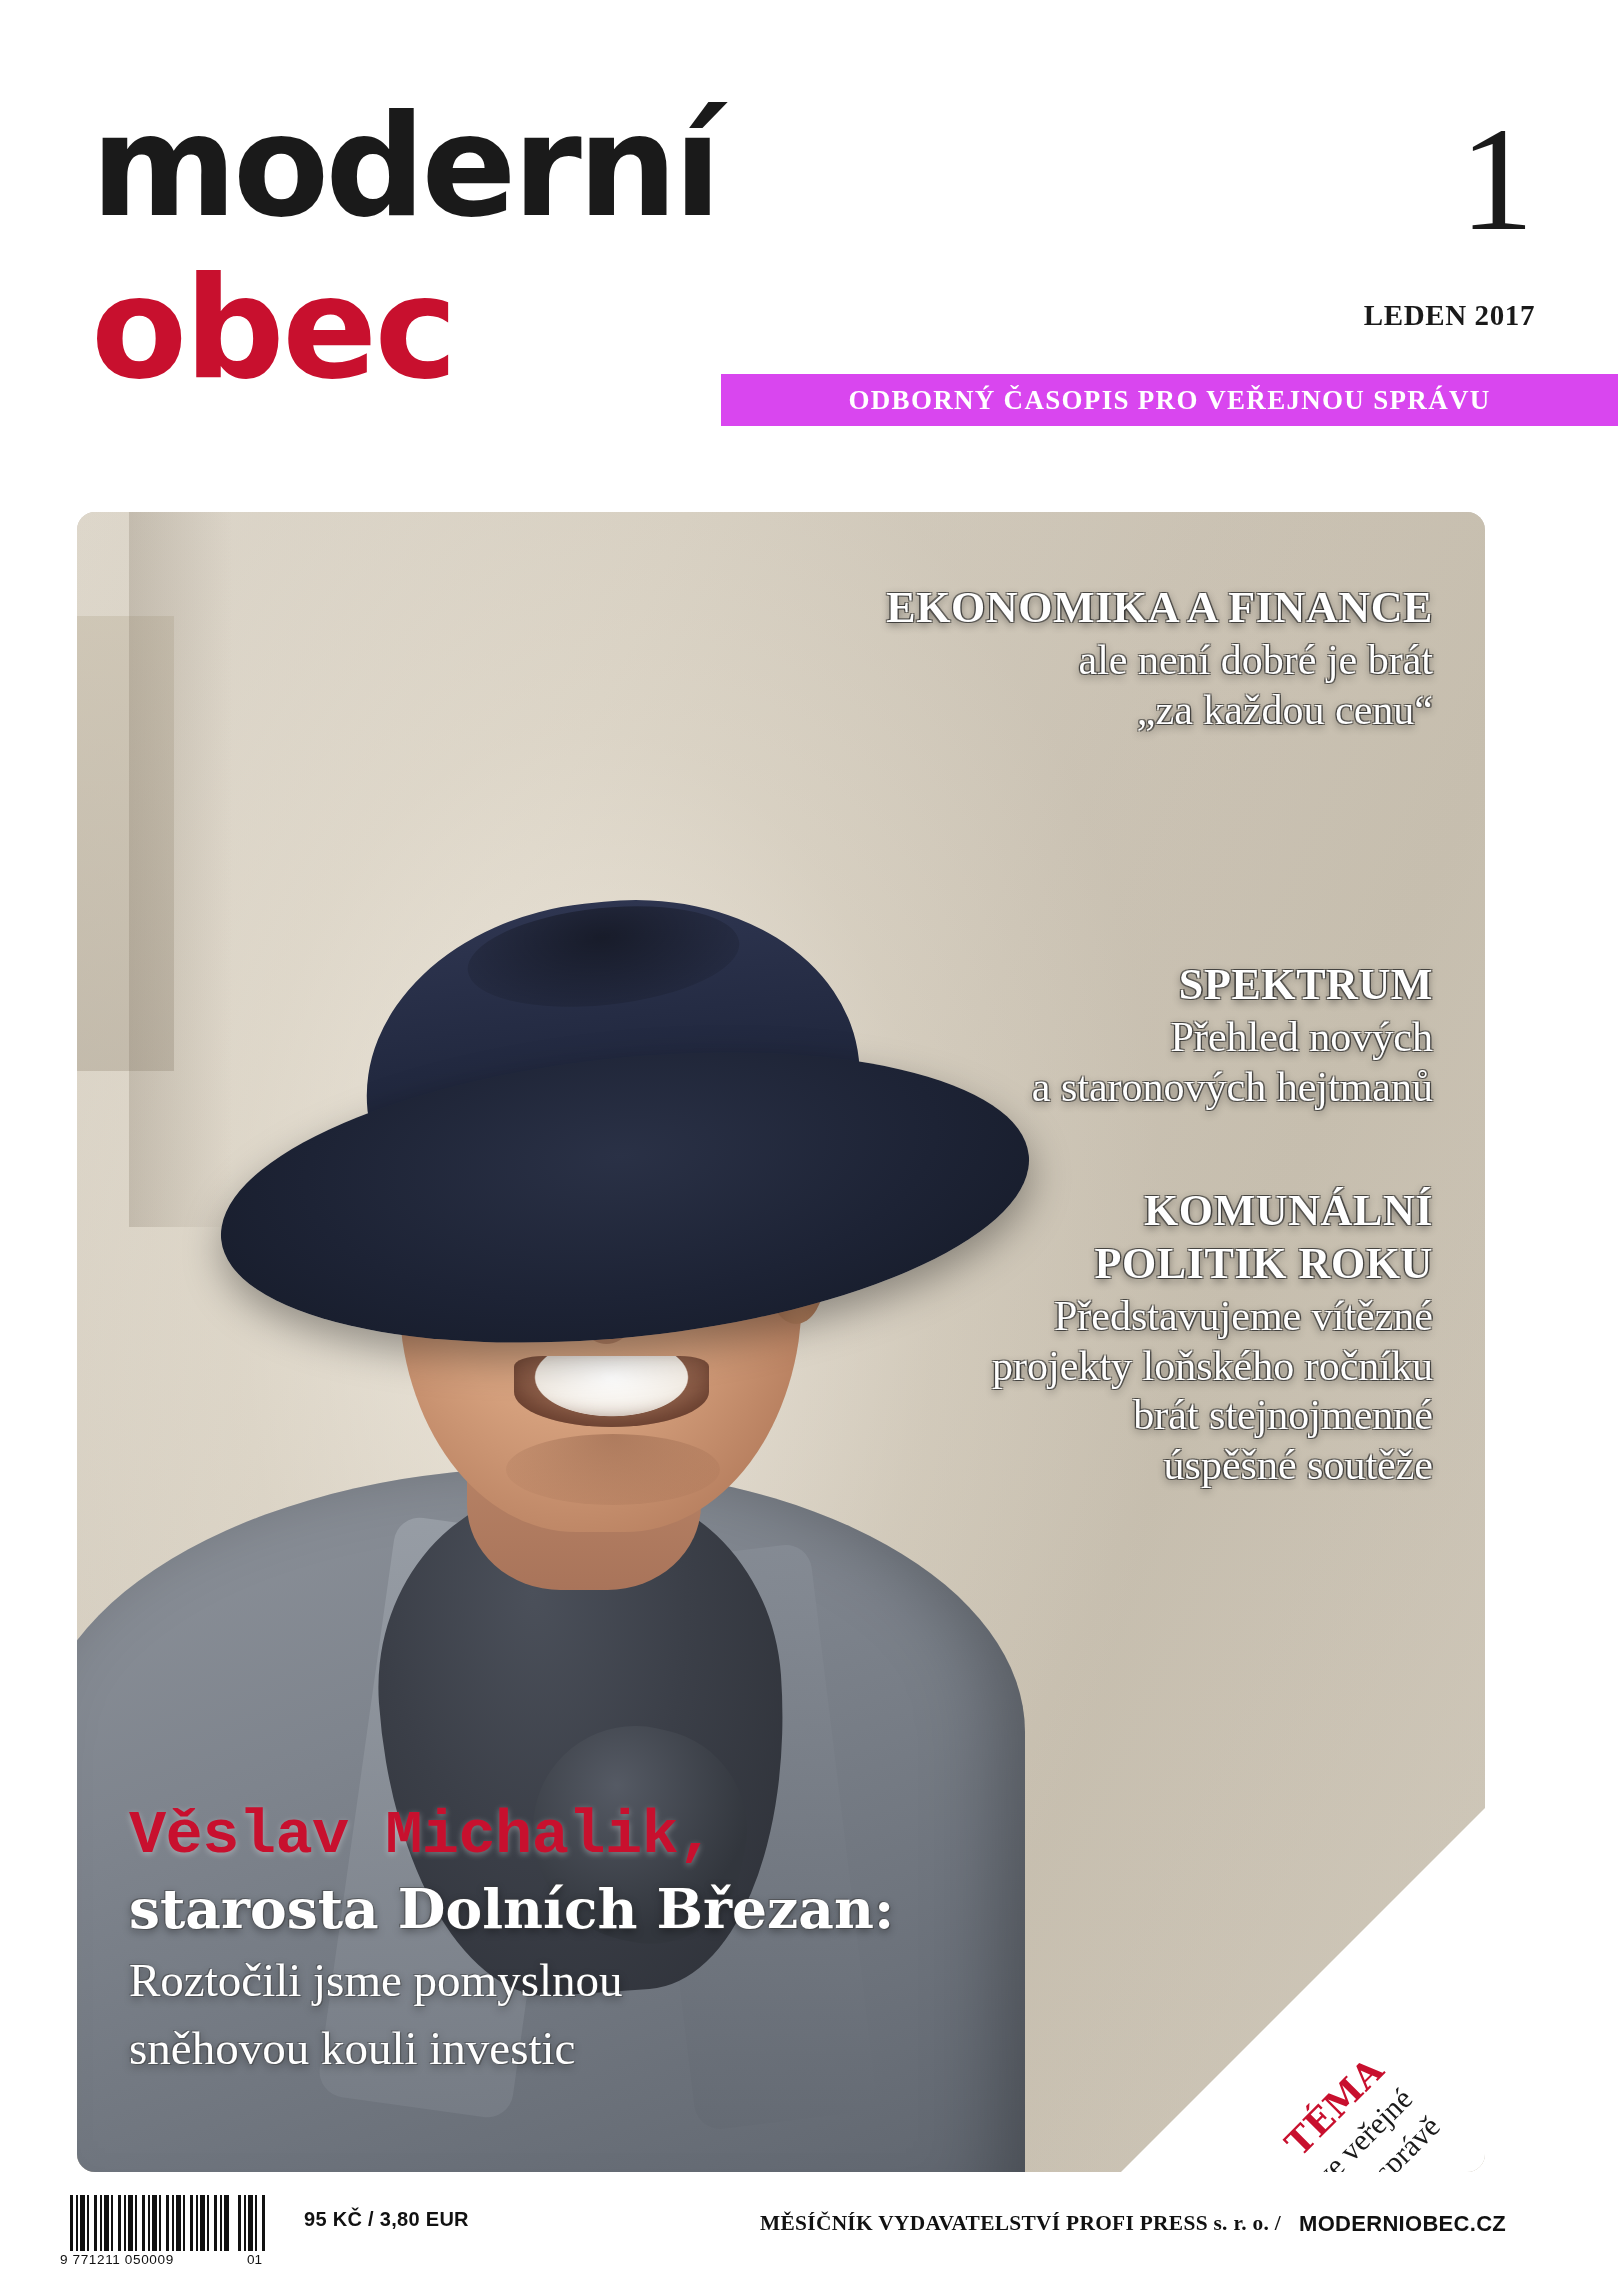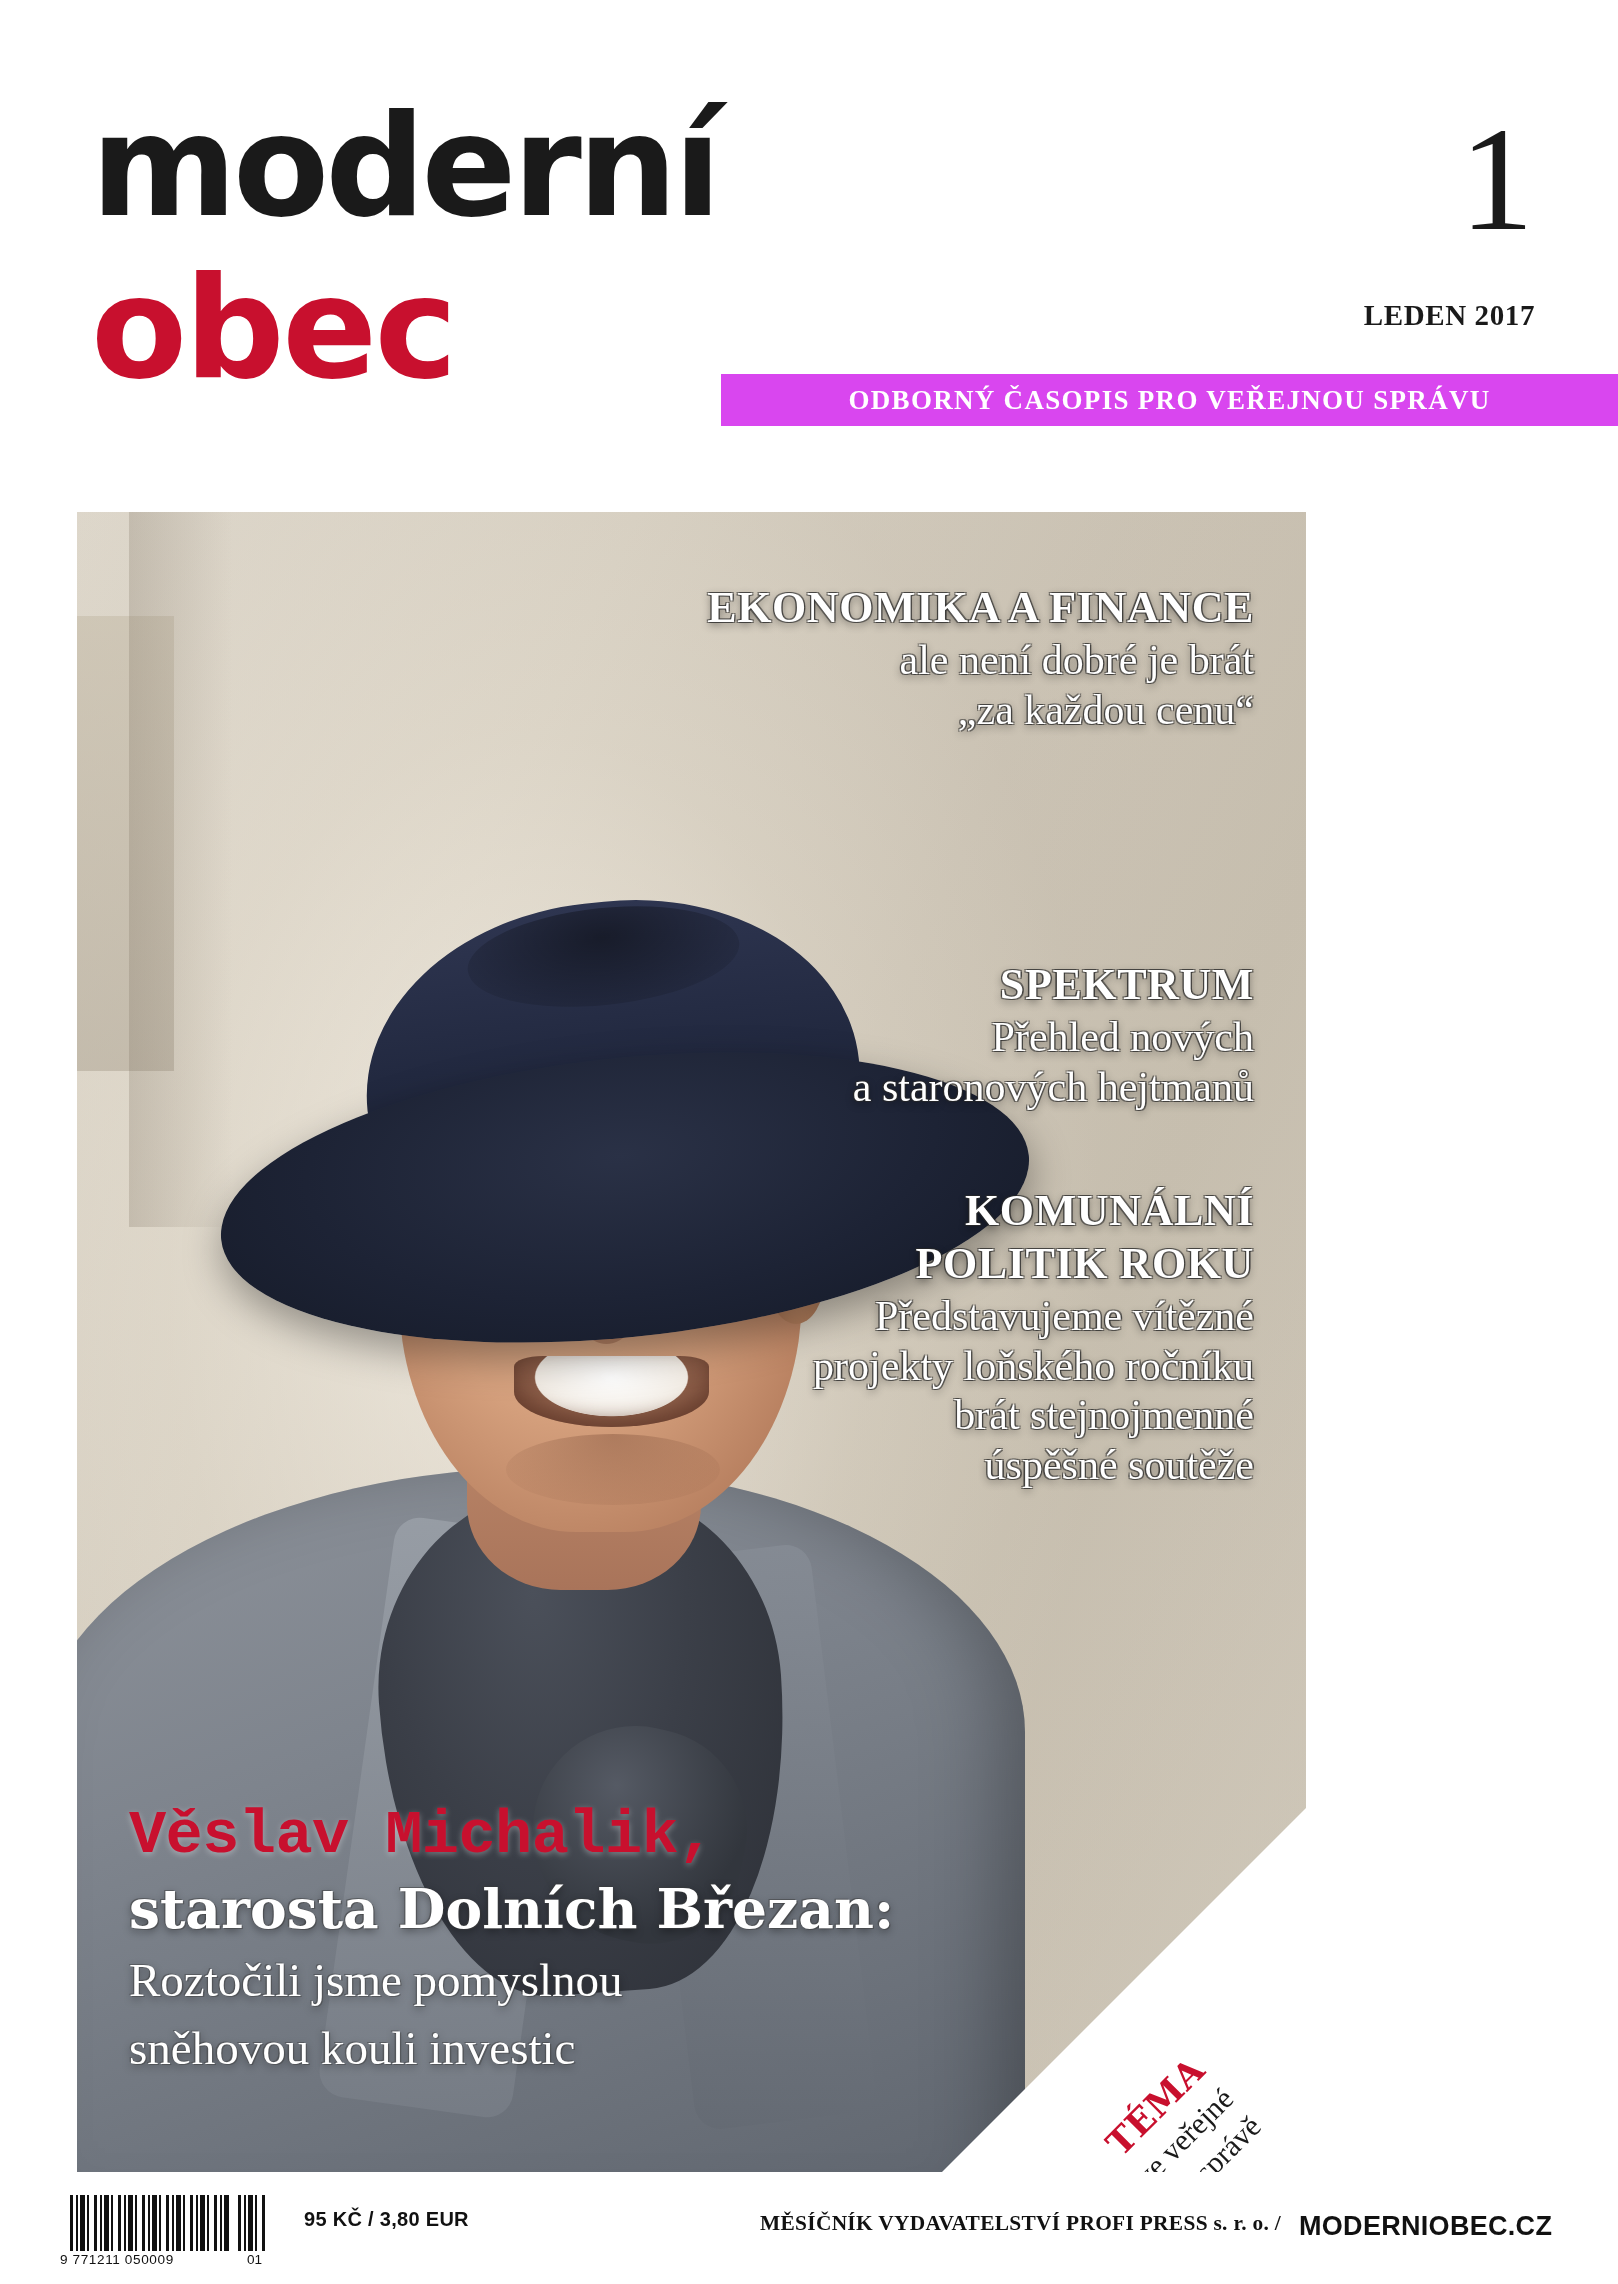--- a/index.html
+++ b/index.html
@@ -84,24 +84,25 @@
     font-weight: bold;
     font-size: 27px;
     letter-spacing: 1.3px;
   }
 
   
   #cover {
     position: absolute;
     left: 77px;
     top: 512px;
-    width: 1229px;
+    width: 1408px;
     height: 1660px;
     overflow: hidden;
     background: #cfc9bf;
+    border-radius: 18px;
   }
   
   #photo-bg {
     position: absolute;
     inset: 0;
     background:
       radial-gradient(ellipse 585px 909px at 36% 46%, rgba(255,250,242,0.55) 0%, rgba(214,206,192,0.25) 60%, rgba(160,150,136,0.15) 100%),
       linear-gradient(115deg, #e8e2d6 0%, #ded7c9 28%, #d2cabb 52%, #cdc5b5 70%, #d8d1c3 100%);
   }
   
@@ -448,21 +449,21 @@
     font-size: 21.4px;
     color: #111;
     letter-spacing: 0.3px;
   }
   #web {
     position: absolute;
     left: 1299px;
     top: 21px;
     font-family: "Liberation Sans", sans-serif;
     font-weight: bold;
-    font-size: 27px;
+    font-size: 22px;
     color: #111;
     letter-spacing: 0.3px;
     text-align: center;
   }
 </style>
 </head>
 <body>
 
 <div id="masthead">
   <div id="logo-modern">moderní</div>

